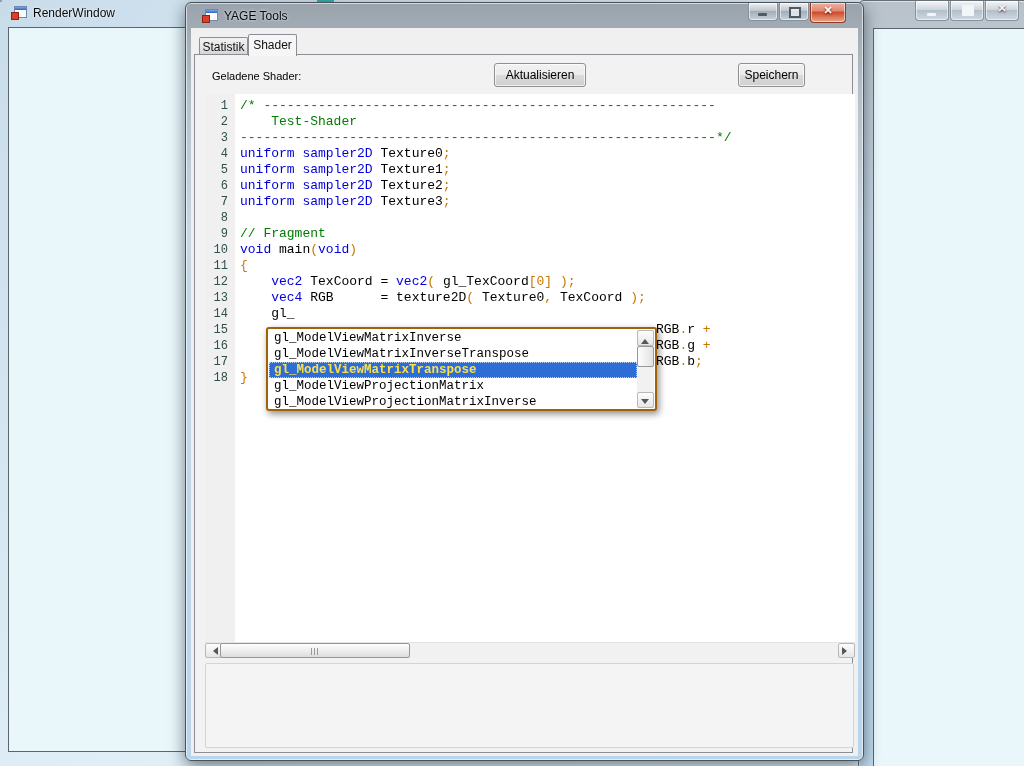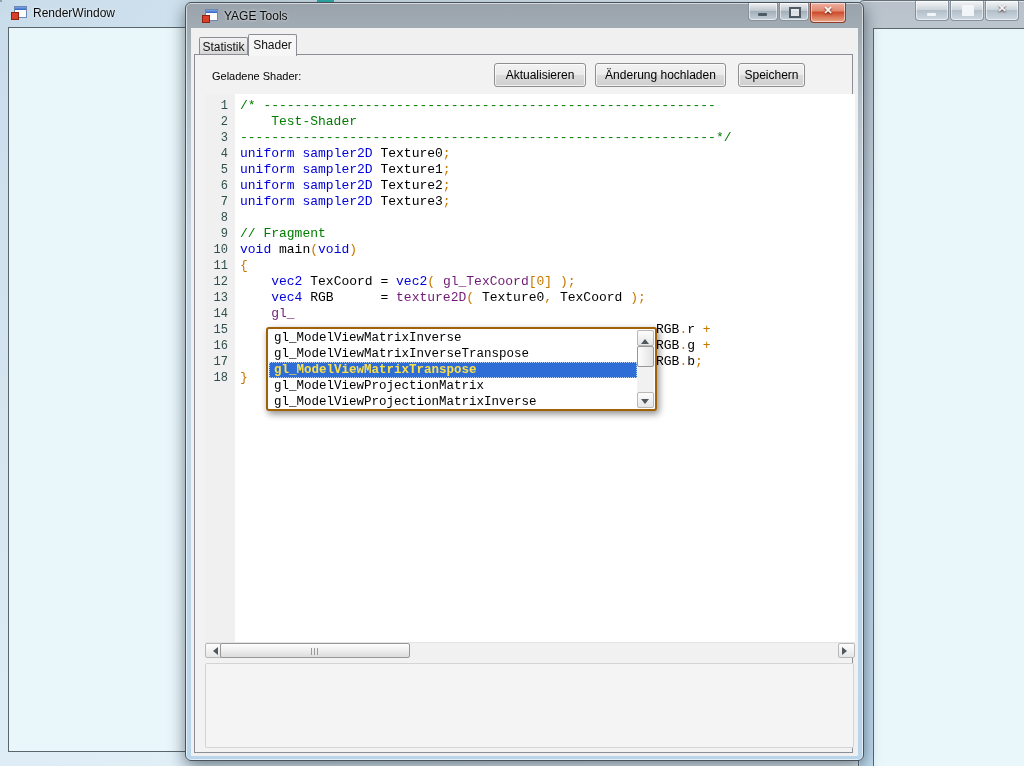--- a/index.html
+++ b/index.html
@@ -75,21 +75,21 @@
 
   
   .editor{position:absolute;left:10px;top:39px;width:650px;height:564px;background:#fff;}
   .gutter{position:absolute;left:0;top:0;width:30px;height:548px;background:#f0f0f0;padding-top:4px;box-sizing:border-box;}
   .ln{height:16px;line-height:16px;font-family:"Liberation Mono",monospace;font-size:12px;color:#2f4f4f;
       text-align:right;padding-right:7px;}
   .lines{position:absolute;left:30px;top:4px;right:0;}
   .row{position:relative;height:16px;}
   pre.code{margin:0;padding:0 0 0 5px;font-family:"Liberation Mono",monospace;font-size:13px;line-height:16px;}
   pre.code.frag{position:absolute;left:421px;top:0;padding:0;}
-  .kw{color:#0000dd;} .cm{color:#007d00;} .id{color:#000;} .gy{color:#701a75;} .pu{color:#c87800;}
+  .kw{color:#0000dd;} .cm{color:#007d00;} .id{color:#000;} .gy{color:#000000;} .pu{color:#c87800;}
 
   
   .hscroll{position:absolute;left:0;bottom:0;width:650px;height:16px;background:#f1f1f1;border-top:1px solid #e3e3e3;box-sizing:border-box;}
   .sbtn{position:absolute;top:0;width:17px;height:15px;background:linear-gradient(#fdfdfd,#e6e6e6);border:1px solid #b8b8b8;
         border-radius:2px;box-sizing:border-box;}
   .sbtn.left{left:0;} .sbtn.right{right:0;}
   .arr{position:absolute;width:0;height:0;border:4px solid transparent;}
   .arr.l{left:3px;top:3px;border-right:5px solid #50585f;}
   .arr.r{right:3px;top:3px;border-left:5px solid #50585f;}
   .arr.u{left:3px;top:4px;border-bottom:5px solid #50585f;}
@@ -175,21 +175,20 @@
       <div class="tabstrip">
         <div class="tab inactive">Statistik</div>
         <div class="tab active">Shader</div>
       </div>
 
       <div class="tabpage">
         <span class="lbl">Geladene Shader:</span>
 
 
         <div class="btn" id="btn-refresh">Aktualisieren</div>
-        <div class="btn" id="btn-upload">Änderung hochladen</div>
         <div class="btn" id="btn-save">Speichern</div>
 
         <div class="editor">
           <div class="gutter">
               <div class="ln">1</div>
               <div class="ln">2</div>
               <div class="ln">3</div>
               <div class="ln">4</div>
               <div class="ln">5</div>
               <div class="ln">6</div>

